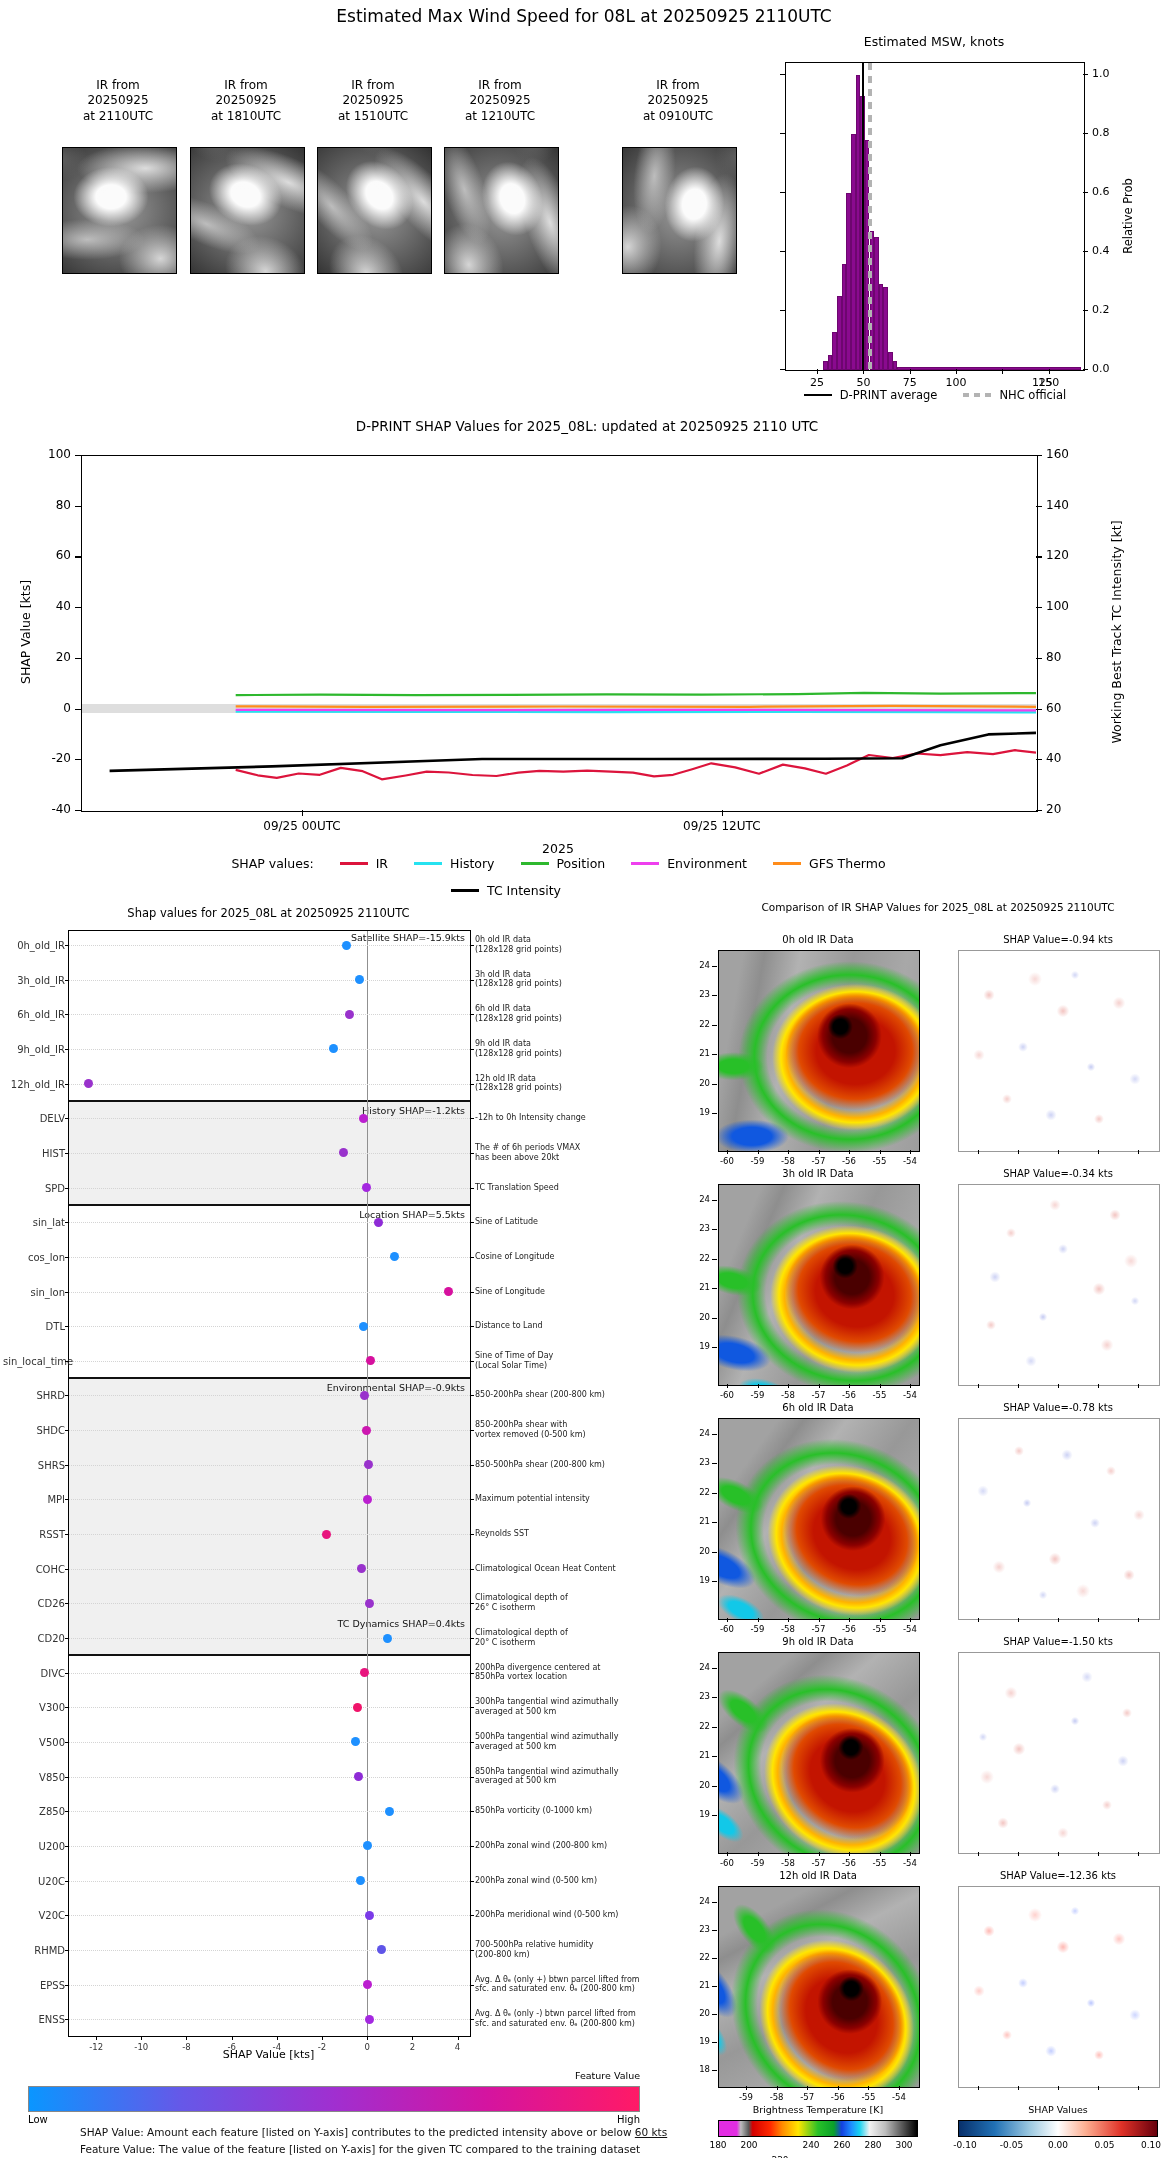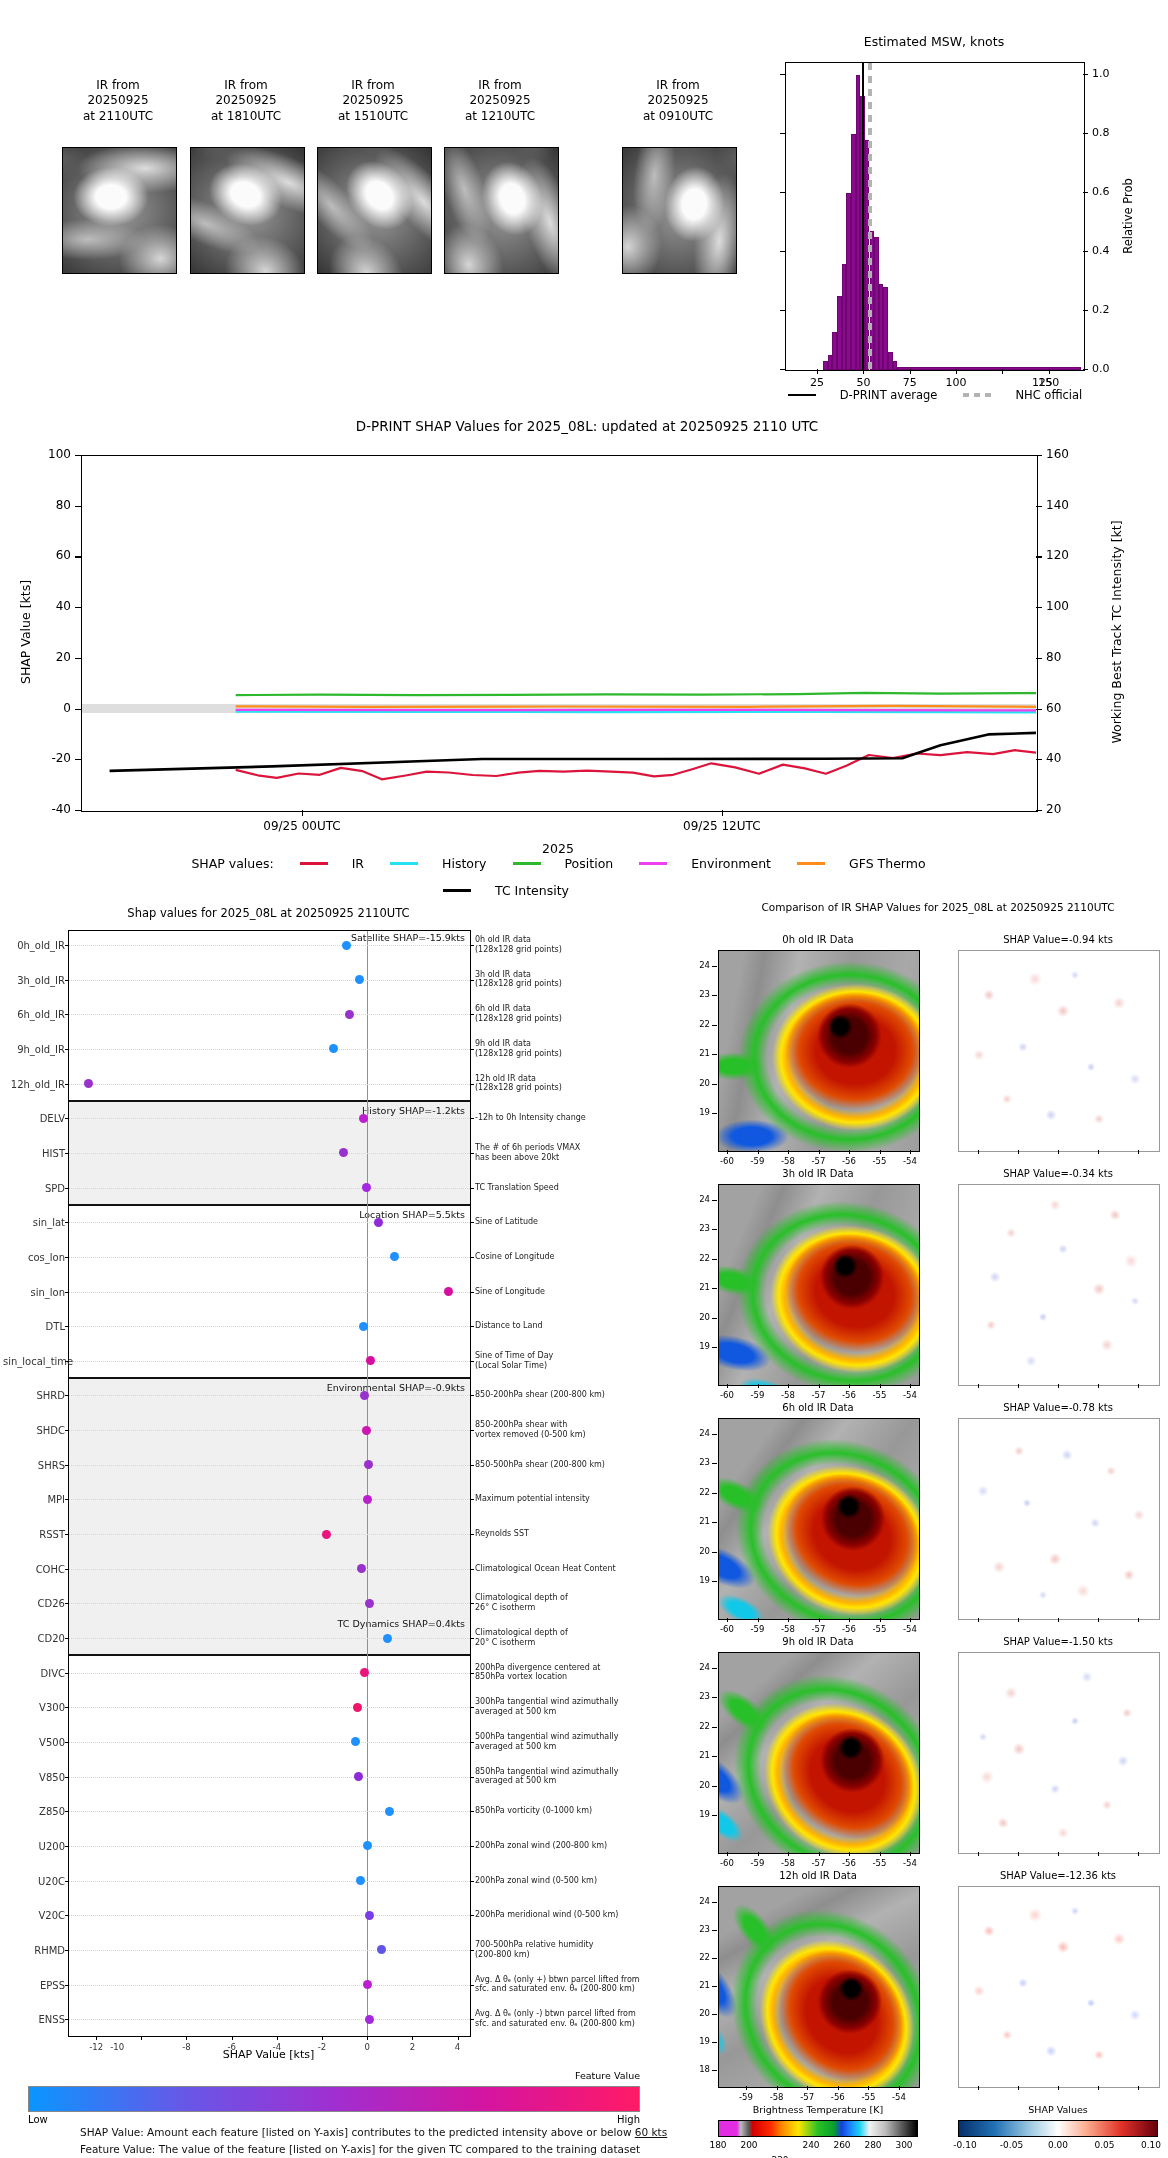--- a/index.html
+++ b/index.html
@@ -26,21 +26,21 @@
   .hist-vline{position:absolute;top:0;width:2px;height:100%;background:#000;}
   .hist-vline.dashed{width:4px;background:repeating-linear-gradient(180deg,#b3b3b3 0 7px,rgba(0,0,0,0) 7px 13px);}
   .tick{position:absolute;background:#000;}
   .tlabel{position:absolute;font-size:11px;white-space:nowrap;}
   
   #ts-plot{position:absolute;left:81px;top:455px;width:955px;height:355px;border:1.2px solid #000;}
   #ts-band{position:absolute;left:81px;top:704px;width:955px;height:9px;background:#dedede;}
   #ts-svg{position:absolute;left:81px;top:455px;}
   .ts-ticklabel{position:absolute;font-size:12px;}
   .legend-row{position:absolute;display:flex;align-items:center;justify-content:center;gap:26px;font-size:12.5px;}
-  .legend-item{display:flex;align-items:center;gap:24px;}
+  .legend-item{display:flex;align-items:center;gap:8px;}
   .lswatch{display:inline-block;width:28px;height:3px;}
   
   #dot-plot{position:absolute;left:68px;top:930px;width:401px;height:1105px;border:1.2px solid #000;}
   .sec-bg{position:absolute;left:0;width:100%;background:#f0f0f0;}
   .sec-div{position:absolute;left:0;width:100%;height:2px;background:#111;}
   .zero-line{position:absolute;top:0;height:100%;width:1.2px;background:#909090;}
   .row-guide{position:absolute;left:0;width:100%;border-top:1px dotted #d4d4d4;}
   .row-label{position:absolute;font-size:10px;color:#333;text-align:right;width:62px;white-space:nowrap;}
   .row-desc{position:absolute;font-size:8px;color:#222;line-height:1.22;white-space:nowrap;}
   .dot{position:absolute;width:9px;height:9px;border-radius:50%;}
@@ -87,20 +87,21 @@
   #fv-low{position:absolute;left:28px;top:2114px;font-size:10px;}
   #fv-high{position:absolute;left:28px;top:2114px;width:612px;text-align:right;font-size:10px;}
   .footer-note{position:absolute;left:80px;font-size:10.5px;color:#111;white-space:nowrap;}
   .ul{text-decoration:underline;}
 </style>
 </head>
 <body>
 
 <div id="page">
 
+  <div class="abs ctr" style="left:0;top:6px;width:1168px;font-size:17px;">Estimated Max Wind Speed for 08L at 20250925 2110UTC</div>
 
   <div id="thumbs">
       <div class="thumb-label" style="left: 43px; top: 78px; width: 150px;">
         <div>IR from</div>
         <div>20250925</div>
         <div>at 2110UTC</div>
       </div>
       <div class="sat-thumb" style="left: 62px; top: 147px;">
         <div class="swirl" style="transform: rotate(0deg) scale(1.32);"></div>
       </div>
@@ -569,21 +570,21 @@
       <div class="dtick" style="left: -4px; top: 1088.15px; width: 4px; height: 1px;"></div>
       <div class="dtick" style="left: 401px; top: 1088.15px; width: 4px; height: 1px;"></div>
       <div class="dot" style="left: 296px; top: 1083.65px; background: rgb(164, 40, 224);"></div>
       <div class="row-desc" style="left: 406px; top: 1078.15px;">
         <div>Avg. Δ θₑ (only -) btwn parcel lifted from</div>
         <div>sfc. and saturated env. θₑ (200-800 km)</div>
       </div>
       <div class="dtick" style="left: 27.1099px; top: 1105px; width: 1px; height: 4px;"></div>
       <div class="row-label" style="left: -3.89014px; top: 1111px; width: 62px; text-align: center; font-size: 8.5px;">-12</div>
       <div class="dtick" style="left: 72.293px; top: 1105px; width: 1px; height: 4px;"></div>
-      <div class="row-label" style="left: 41.293px; top: 1111px; width: 62px; text-align: left; font-size: 8.5px;">-10</div>
+      <div class="row-label" style="left: 41.293px; top: 1111px; width: 62px; text-align: center; font-size: 8.5px;">-10</div>
       <div class="dtick" style="left: 117.476px; top: 1105px; width: 1px; height: 4px;"></div>
       <div class="row-label" style="left: 86.4761px; top: 1111px; width: 62px; text-align: center; font-size: 8.5px;">-8</div>
       <div class="dtick" style="left: 162.659px; top: 1105px; width: 1px; height: 4px;"></div>
       <div class="row-label" style="left: 131.659px; top: 1111px; width: 62px; text-align: center; font-size: 8.5px;">-6</div>
       <div class="dtick" style="left: 207.842px; top: 1105px; width: 1px; height: 4px;"></div>
       <div class="row-label" style="left: 176.842px; top: 1111px; width: 62px; text-align: center; font-size: 8.5px;">-4</div>
       <div class="dtick" style="left: 253.025px; top: 1105px; width: 1px; height: 4px;"></div>
       <div class="row-label" style="left: 222.025px; top: 1111px; width: 62px; text-align: center; font-size: 8.5px;">-2</div>
       <div class="dtick" style="left: 298.208px; top: 1105px; width: 1px; height: 4px;"></div>
       <div class="row-label" style="left: 267.208px; top: 1111px; width: 62px; text-align: center; font-size: 8.5px;">0</div>

